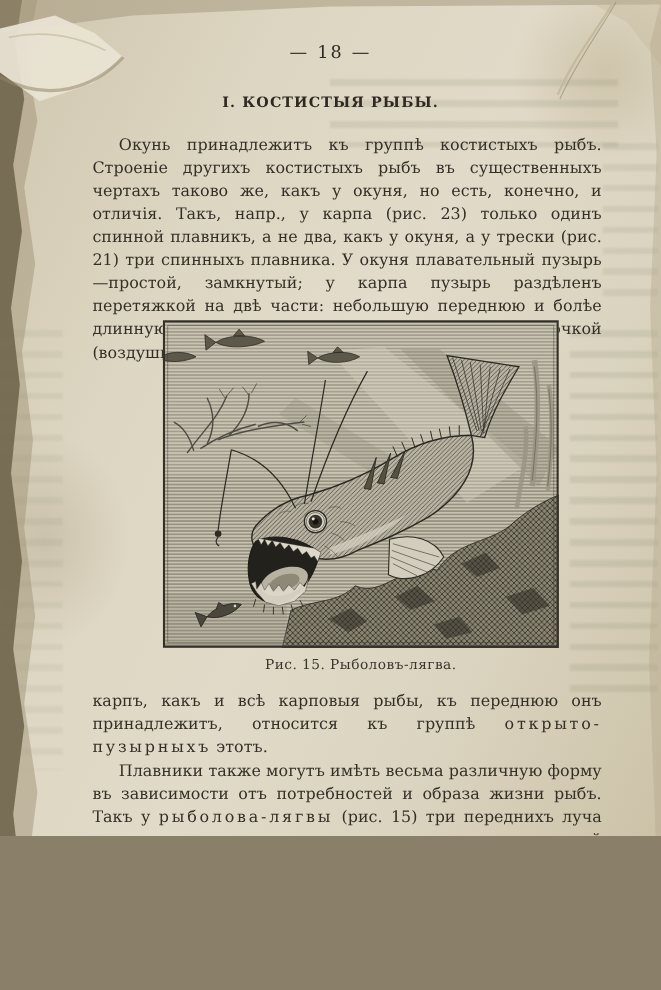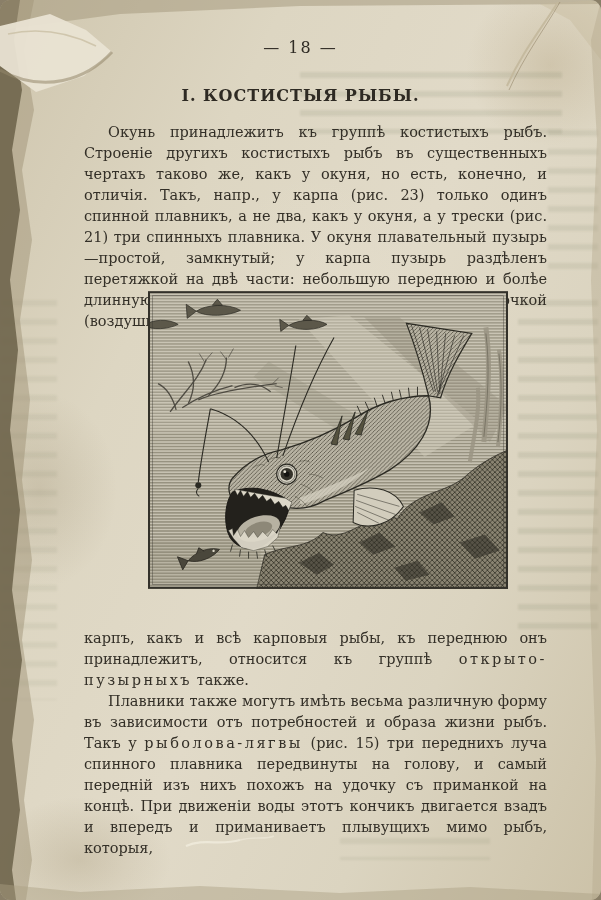--- a/index.html
+++ b/index.html
@@ -1,45 +1,44 @@
 <!DOCTYPE html>
 <html><head>
 <meta charset="utf-8">
 <style>
   html,body{margin:0;padding:0;background:#8a7f68;}
   .page{
     position:relative;
-    width:601px;height:900px;
+    width:601px;height:760px;
     margin:0 auto;
     overflow:hidden;
     background:linear-gradient(115deg,#cfc6ae 0%,#ddd6c2 28%,#e1dac8 52%,#dbd4c0 74%,#ccc2a8 100%);
     font-family:"DejaVu Serif","Liberation Serif",serif;
     color:#332f27;
-    border-radius:11px;
   }
   .stain{position:absolute;pointer-events:none;}
   .stain1{left:430px;top:-50px;width:240px;height:230px;background:radial-gradient(closest-side,rgba(166,146,106,.28),transparent 70%);}
   .stain2{left:-70px;top:350px;width:220px;height:280px;background:radial-gradient(closest-side,rgba(138,123,92,.22),transparent 70%);}
   .stain3{left:-50px;top:770px;width:260px;height:180px;background:radial-gradient(closest-side,rgba(150,134,100,.26),transparent 70%);}
   .stain4{left:150px;top:110px;width:330px;height:500px;background:radial-gradient(closest-side,rgba(240,235,222,.22),transparent 75%);}
   .bleed{position:absolute;pointer-events:none;filter:blur(1.1px);
     background:repeating-linear-gradient(180deg,rgba(104,112,84,.16) 0 6px,transparent 6px 19px);}
   .bleed.b1{left:300px;top:72px;width:262px;height:62px;opacity:.8;}
   .bleed.b2{left:548px;top:130px;width:50px;height:150px;opacity:.7;}
   .bleed.b3{left:518px;top:300px;width:80px;height:340px;opacity:.8;}
   .bleed.b4{left:2px;top:300px;width:55px;height:400px;opacity:.5;}
   .bleed.b5{left:340px;top:838px;width:150px;height:22px;opacity:.6;}
   .defects{position:absolute;left:0;top:0;pointer-events:none;}
   .page-number{
     position:absolute;top:38px;left:0;width:100%;
     text-align:center;font-size:16px;letter-spacing:2px;color:#2f2b24;
   }
   .heading{
     position:absolute;top:86px;left:0;width:100%;margin:0;
-    text-align:center;font-size:16px;font-weight:bold;letter-spacing:1px;color:#2e2a23;
+    text-align:center;font-size:13px;font-weight:bold;letter-spacing:1px;color:#2e2a23;
   }
   .textcol{position:absolute;left:84px;width:463px;}
   .col1{top:122px;}
   .col2{top:628px;}
   .para{margin:0;font-size:14.5px;line-height:21px;text-align:justify;hyphens:none;}
   .para.indent{text-indent:24px;}
   .spaced{letter-spacing:2.5px;}
   .figure{position:absolute;left:148px;top:291px;width:360px;margin:0;}
   .figure svg{display:block;}
   .caption{
@@ -225,24 +224,25 @@
       <g transform="translate(40,268) rotate(-18)">
         <path d="M0,0 C9,-6 24,-7 33,-1 C24,5 9,6 0,0 Z" fill="#4a473c" stroke="#26241e" stroke-width="0.7"></path>
         <path d="M0,0 L-9,-7 L-8,7 Z" fill="#4a473c" stroke="#26241e" stroke-width="0.7"></path>
         <path d="M10,-4 L14,-9 L18,-4" fill="#4a473c" stroke="#26241e" stroke-width="0.7"></path>
         <circle cx="27" cy="-1.5" r="1.2" fill="#ddd8c9"></circle>
       </g>
 
       <rect x="1" y="1" width="356" height="294" fill="none" stroke="#33312a" stroke-width="2"></rect>
       <rect x="4.5" y="4.5" width="349" height="287" fill="none" stroke="#33312a" stroke-width="0.6" opacity="0.6"></rect>
     </svg>
+    <figcaption class="caption">Рис. 15. Рыболовъ-лягва.</figcaption>
   </figure>
 
   <div class="textcol col2">
-    <p class="para"><span>карпъ, какъ и всѣ карповыя рыбы, къ переднюю онъ принадлежитъ, относится къ группѣ </span><span class="spaced">открыто-пузырныхъ</span><span> также.</span></p>
+    <p class="para"><span>карпъ, какъ и всѣ карповыя рыбы, къ переднюю онъ принадлежитъ, относится къ группѣ </span><span class="spaced">открыто-пузырныхъ</span><span> этотъ.</span></p>
     <p class="para indent"><span>Плавники также могутъ имѣть весьма различную форму въ зависимости отъ потребностей и образа жизни рыбъ. Такъ у </span><span class="spaced">рыболова-лягвы</span><span> (рис. 15) три переднихъ луча спинного плавника передвинуты на голову, и самый передній изъ нихъ похожъ на удочку съ приманкой на концѣ. При движеніи воды этотъ кончикъ двигается взадъ и впередъ и приманиваетъ плывущихъ мимо рыбъ, которыя,</span></p>
   </div>
 
   <svg class="defects" width="601" height="900" viewBox="0 0 601 900" xmlns="http://www.w3.org/2000/svg">
 
     <polygon points="0,0 34,0 24,50 34,110 22,170 32,240 20,320 30,400 22,480 32,560 22,640 34,720 24,800 32,860 26,900 0,900" fill="#9b8f72" opacity="0.45"></polygon>
     <polygon points="0,0 20,0 14,40 22,90 12,150 20,210 10,280 18,350 10,430 20,510 12,590 22,660 12,740 20,810 12,870 16,900 0,900" fill="#6b6149" opacity="0.85"></polygon>
 
     <polygon points="0,0 601,0 601,4 300,6 120,14 0,30" fill="#a2957a" opacity="0.5"></polygon>
 

